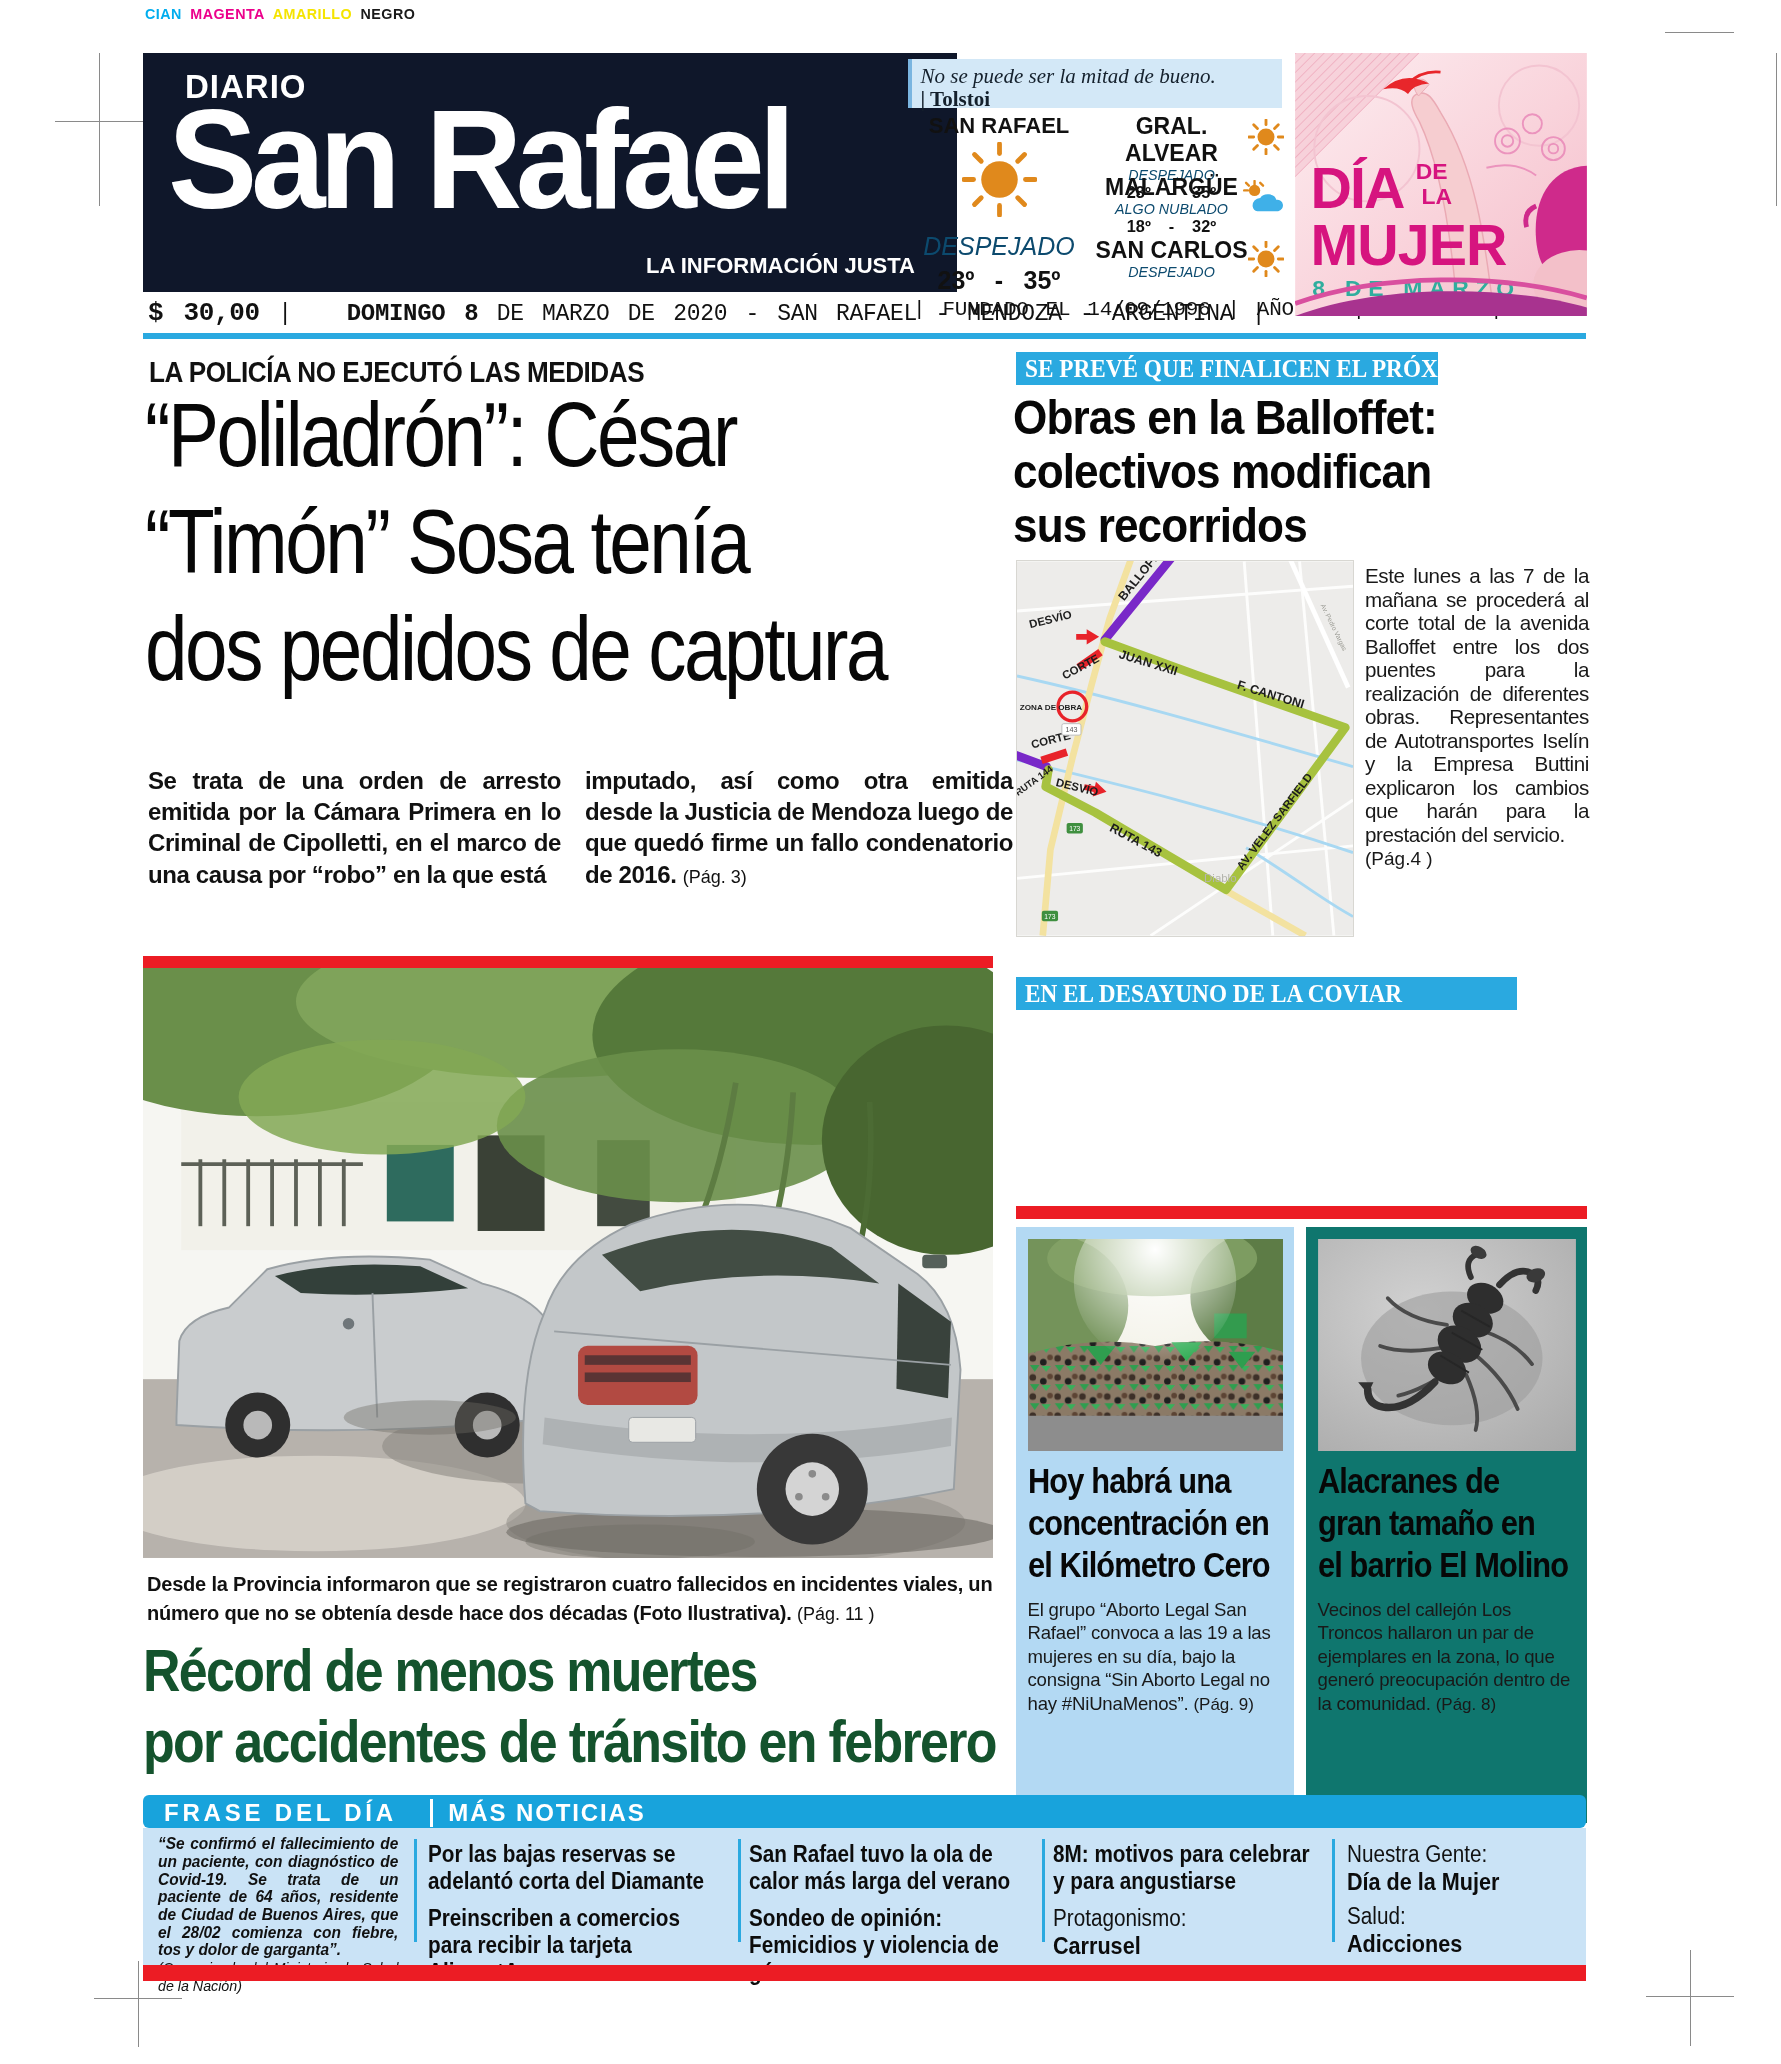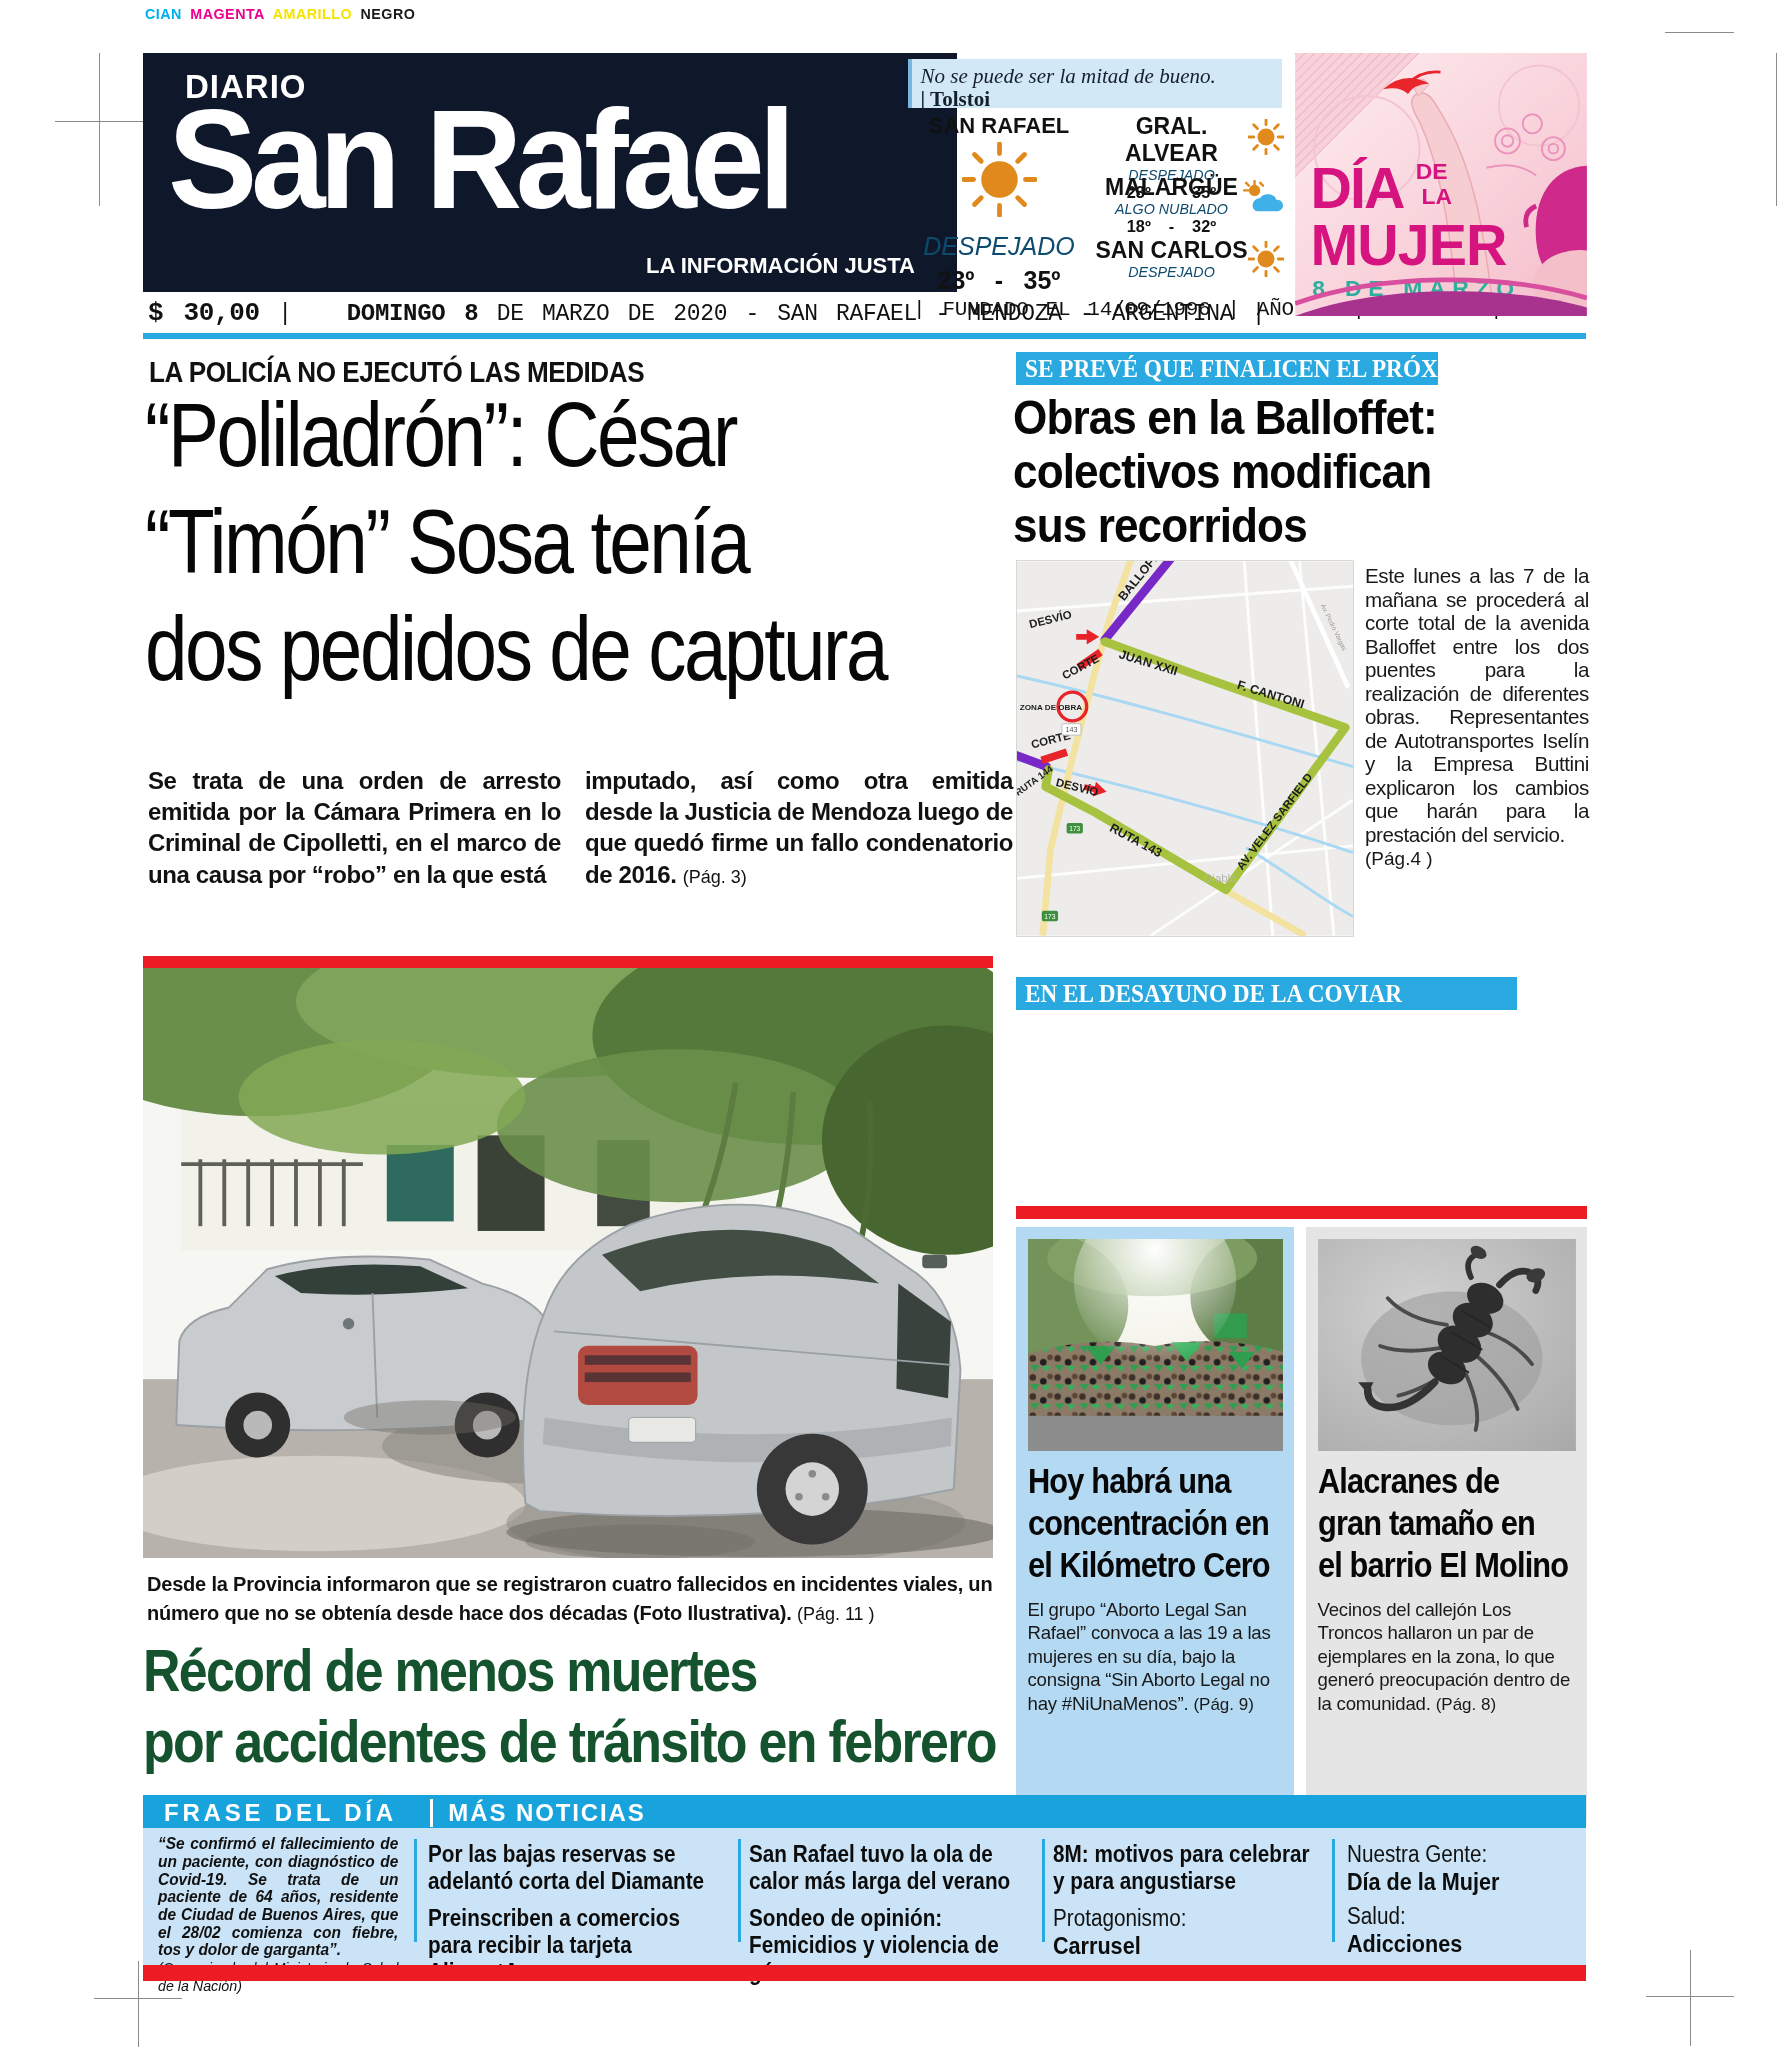--- a/index.html
+++ b/index.html
@@ -48,33 +48,33 @@
   .subhl .hl{font-size:49px;font-weight:bold;letter-spacing:-1px;line-height:54px;color:#070707;}
   
   #map{left:1016px;top:560px;width:336px;height:375px;border:1px solid #d8d7d2;}
   #side-body{left:1365px;top:564px;width:224px;font-size:20.6px;line-height:23.5px;text-align:justify;letter-spacing:-0.4px;color:#191919;}
   #side-body .pageref{font-size:19px;}
   
   .redbar{background:#ec1c24;}
   
   .storybox{position:absolute;top:1227px;height:596px;}
   #bluebox{left:1016px;width:278px;background:#b3d9f3;}
-  #greenbox{left:1306px;width:281px;background:#e5e5e5;}
+  #greenbox{left:1306px;width:281px;background:#0f766e;}
   .boxphoto{position:absolute;left:11.5px;top:11.5px;}
   .boxhl{position:absolute;left:11.5px;top:233px;}
   .boxhl .hl{font-size:35px;font-weight:bold;letter-spacing:-1px;line-height:42px;color:#070707;}
   .boxbody{position:absolute;left:11.5px;top:371px;width:256px;font-size:18.6px;line-height:23.4px;letter-spacing:-0.2px;color:#191919;}
   .boxbody .pageref{font-size:17px;}
   
   #caption{left:147px;top:1570px;width:870px;font-size:20px;font-weight:bold;line-height:29px;letter-spacing:-0.2px;}
   #record-headline{left:143px;top:1636px;}
   #record-headline .hl{font-size:59px;font-weight:bold;letter-spacing:-1.9px;line-height:71px;color:#14532d;}
   
   #band{left:143px;top:1795px;width:1443px;height:170px;}
-  #band-header{position:absolute;left:0;top:0;width:1443px;height:32.5px;background:#18a3dc;color:#fff;}
+  #band-header{position:absolute;left:0;top:0;width:1443px;height:32.5px;background:#18a3dc;color:#fff;border-radius:6px;}
   #band-header .lbl{position:absolute;top:3.8px;font-size:24px;font-weight:bold;letter-spacing:3.8px;}
   #band-body{position:absolute;left:0;top:32.5px;width:1443px;height:138px;background:#cae3f6;}
   .vline{position:absolute;top:11.5px;width:2.9px;height:103px;background:#2aa9e0;}
   .banditem{font-size:23px;font-weight:bold;line-height:27px;margin-bottom:10.5px;color:#0c0c0c;}
   .bandlabel{font-size:23px;line-height:27px;color:#111;}
   .bandvalue{font-size:24px;font-weight:bold;line-height:28px;color:#0c0c0c;}
   #band-quote{position:absolute;left:15.3px;top:7.6px;width:253px;transform:scaleX(.95);transform-origin:0 0;
               font-size:16.3px;font-weight:bold;font-style:italic;line-height:17.7px;text-align:justify;}
   #band-quote .src{font-weight:normal;font-size:15px;line-height:17px;}
   #band-redbar{position:absolute;left:0;top:170px;width:1443px;height:16.3px;background:#ec1c24;}

